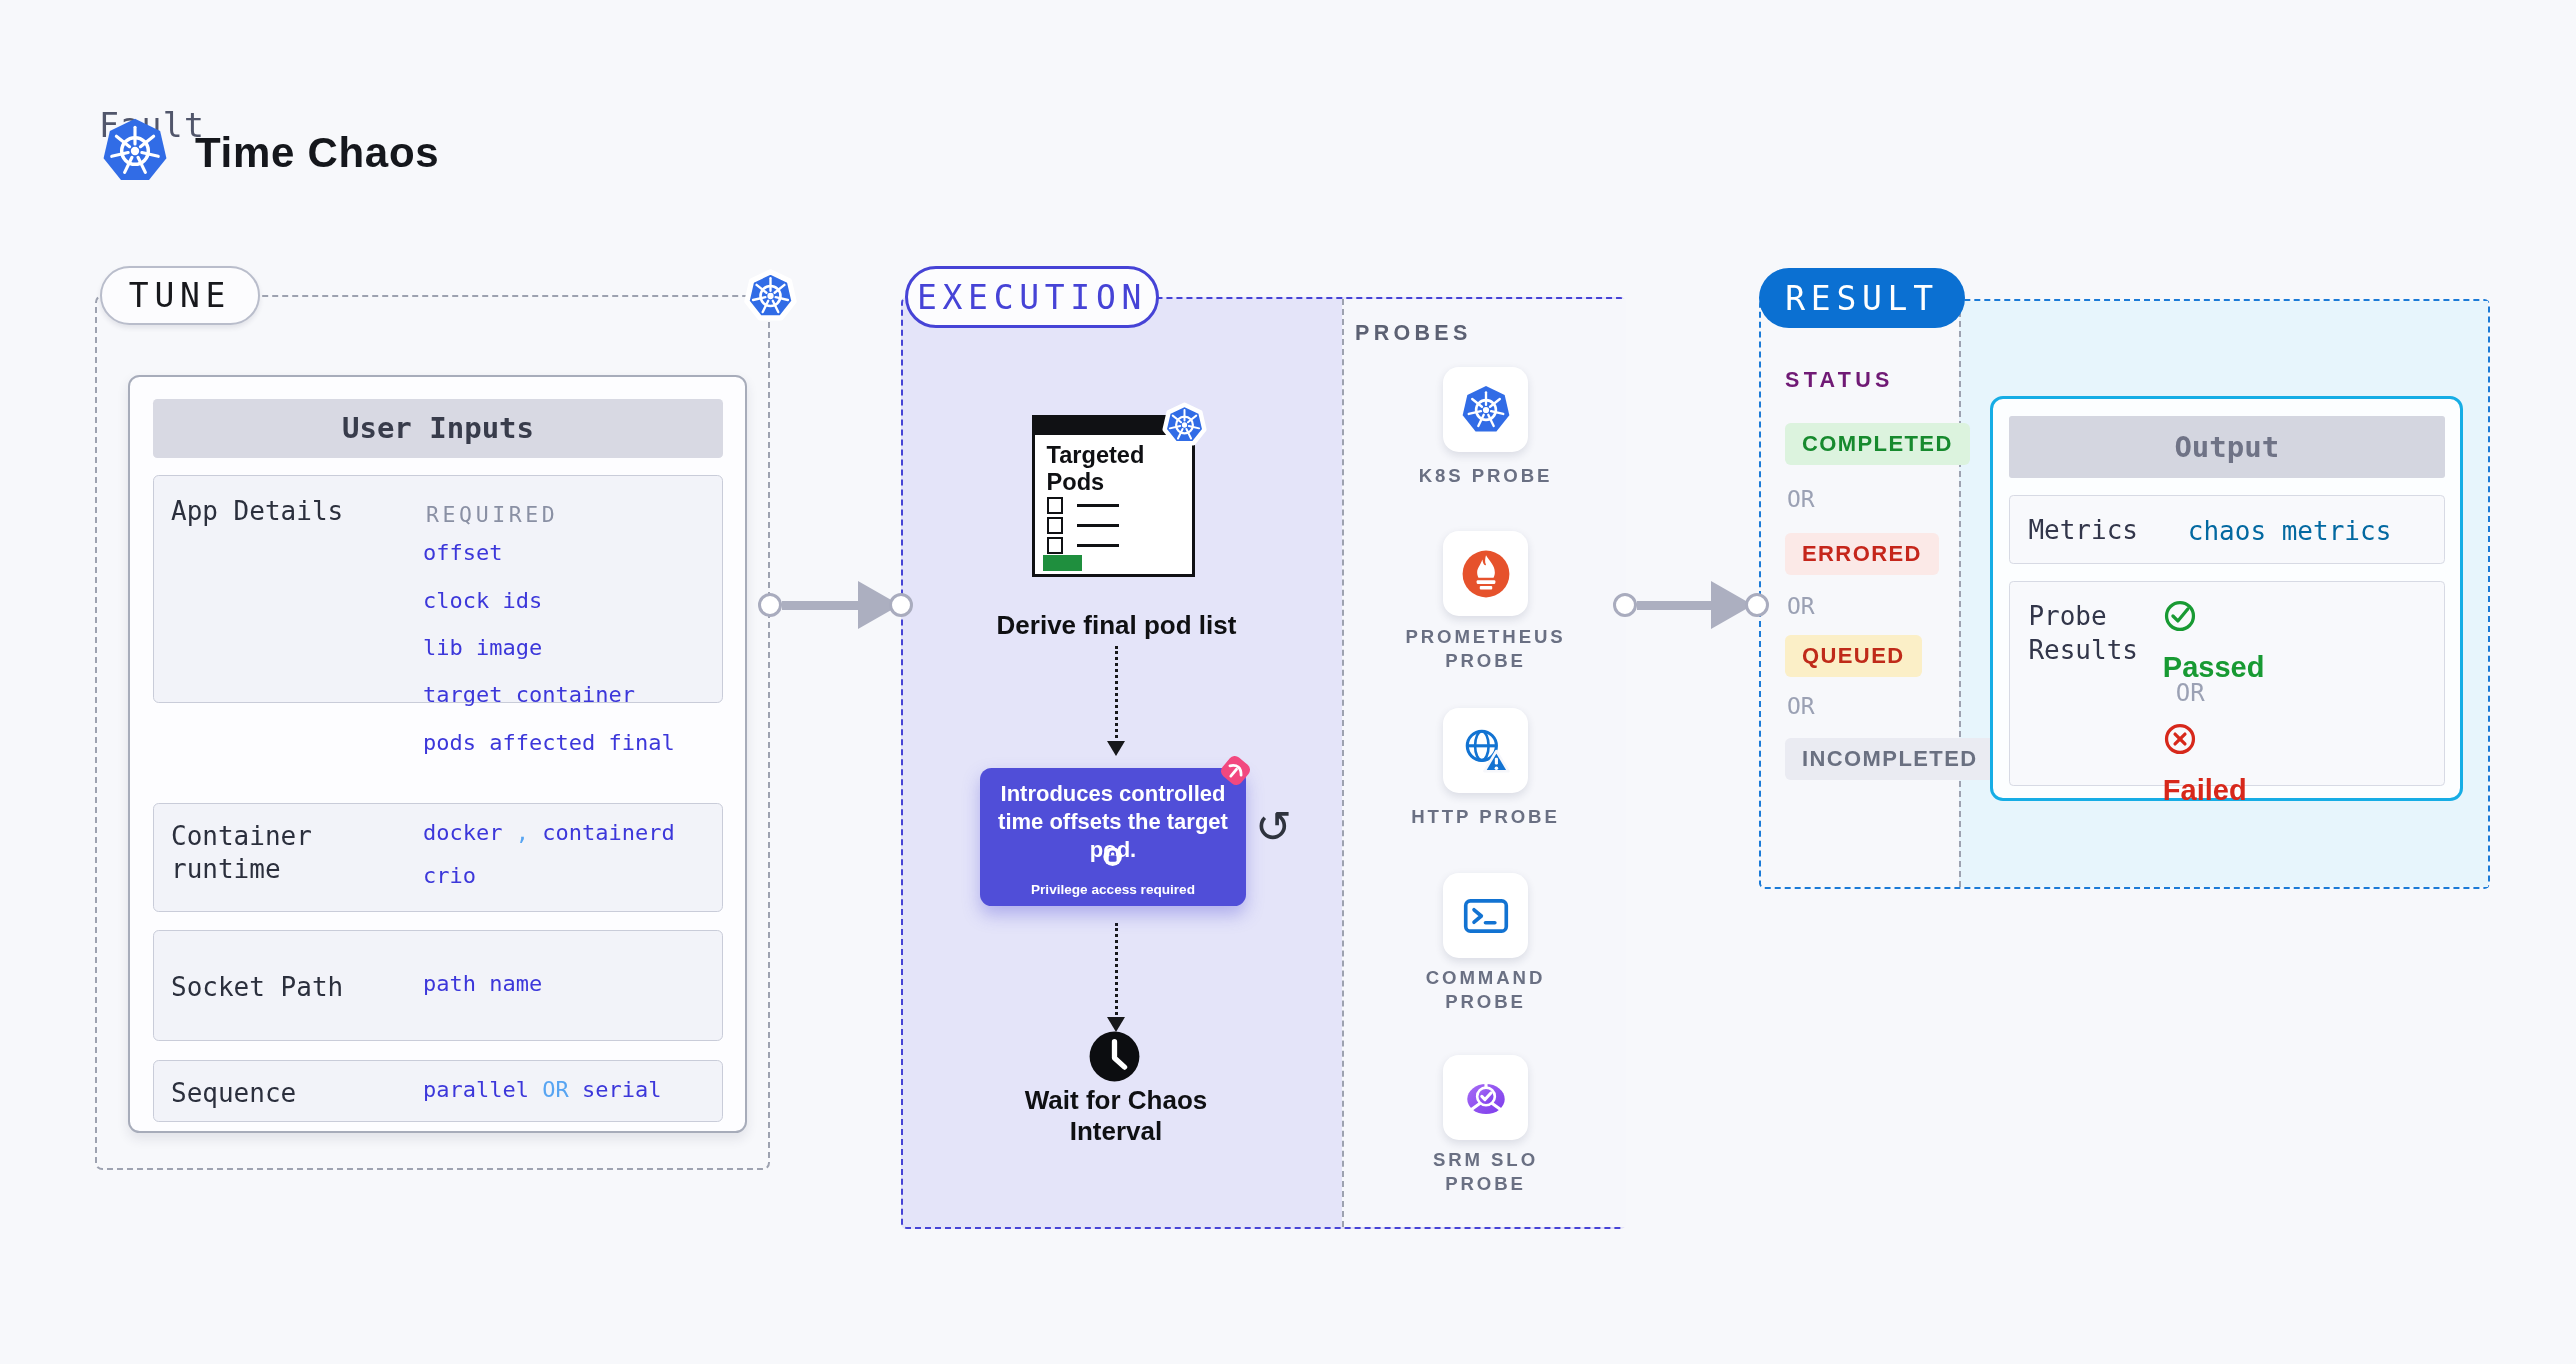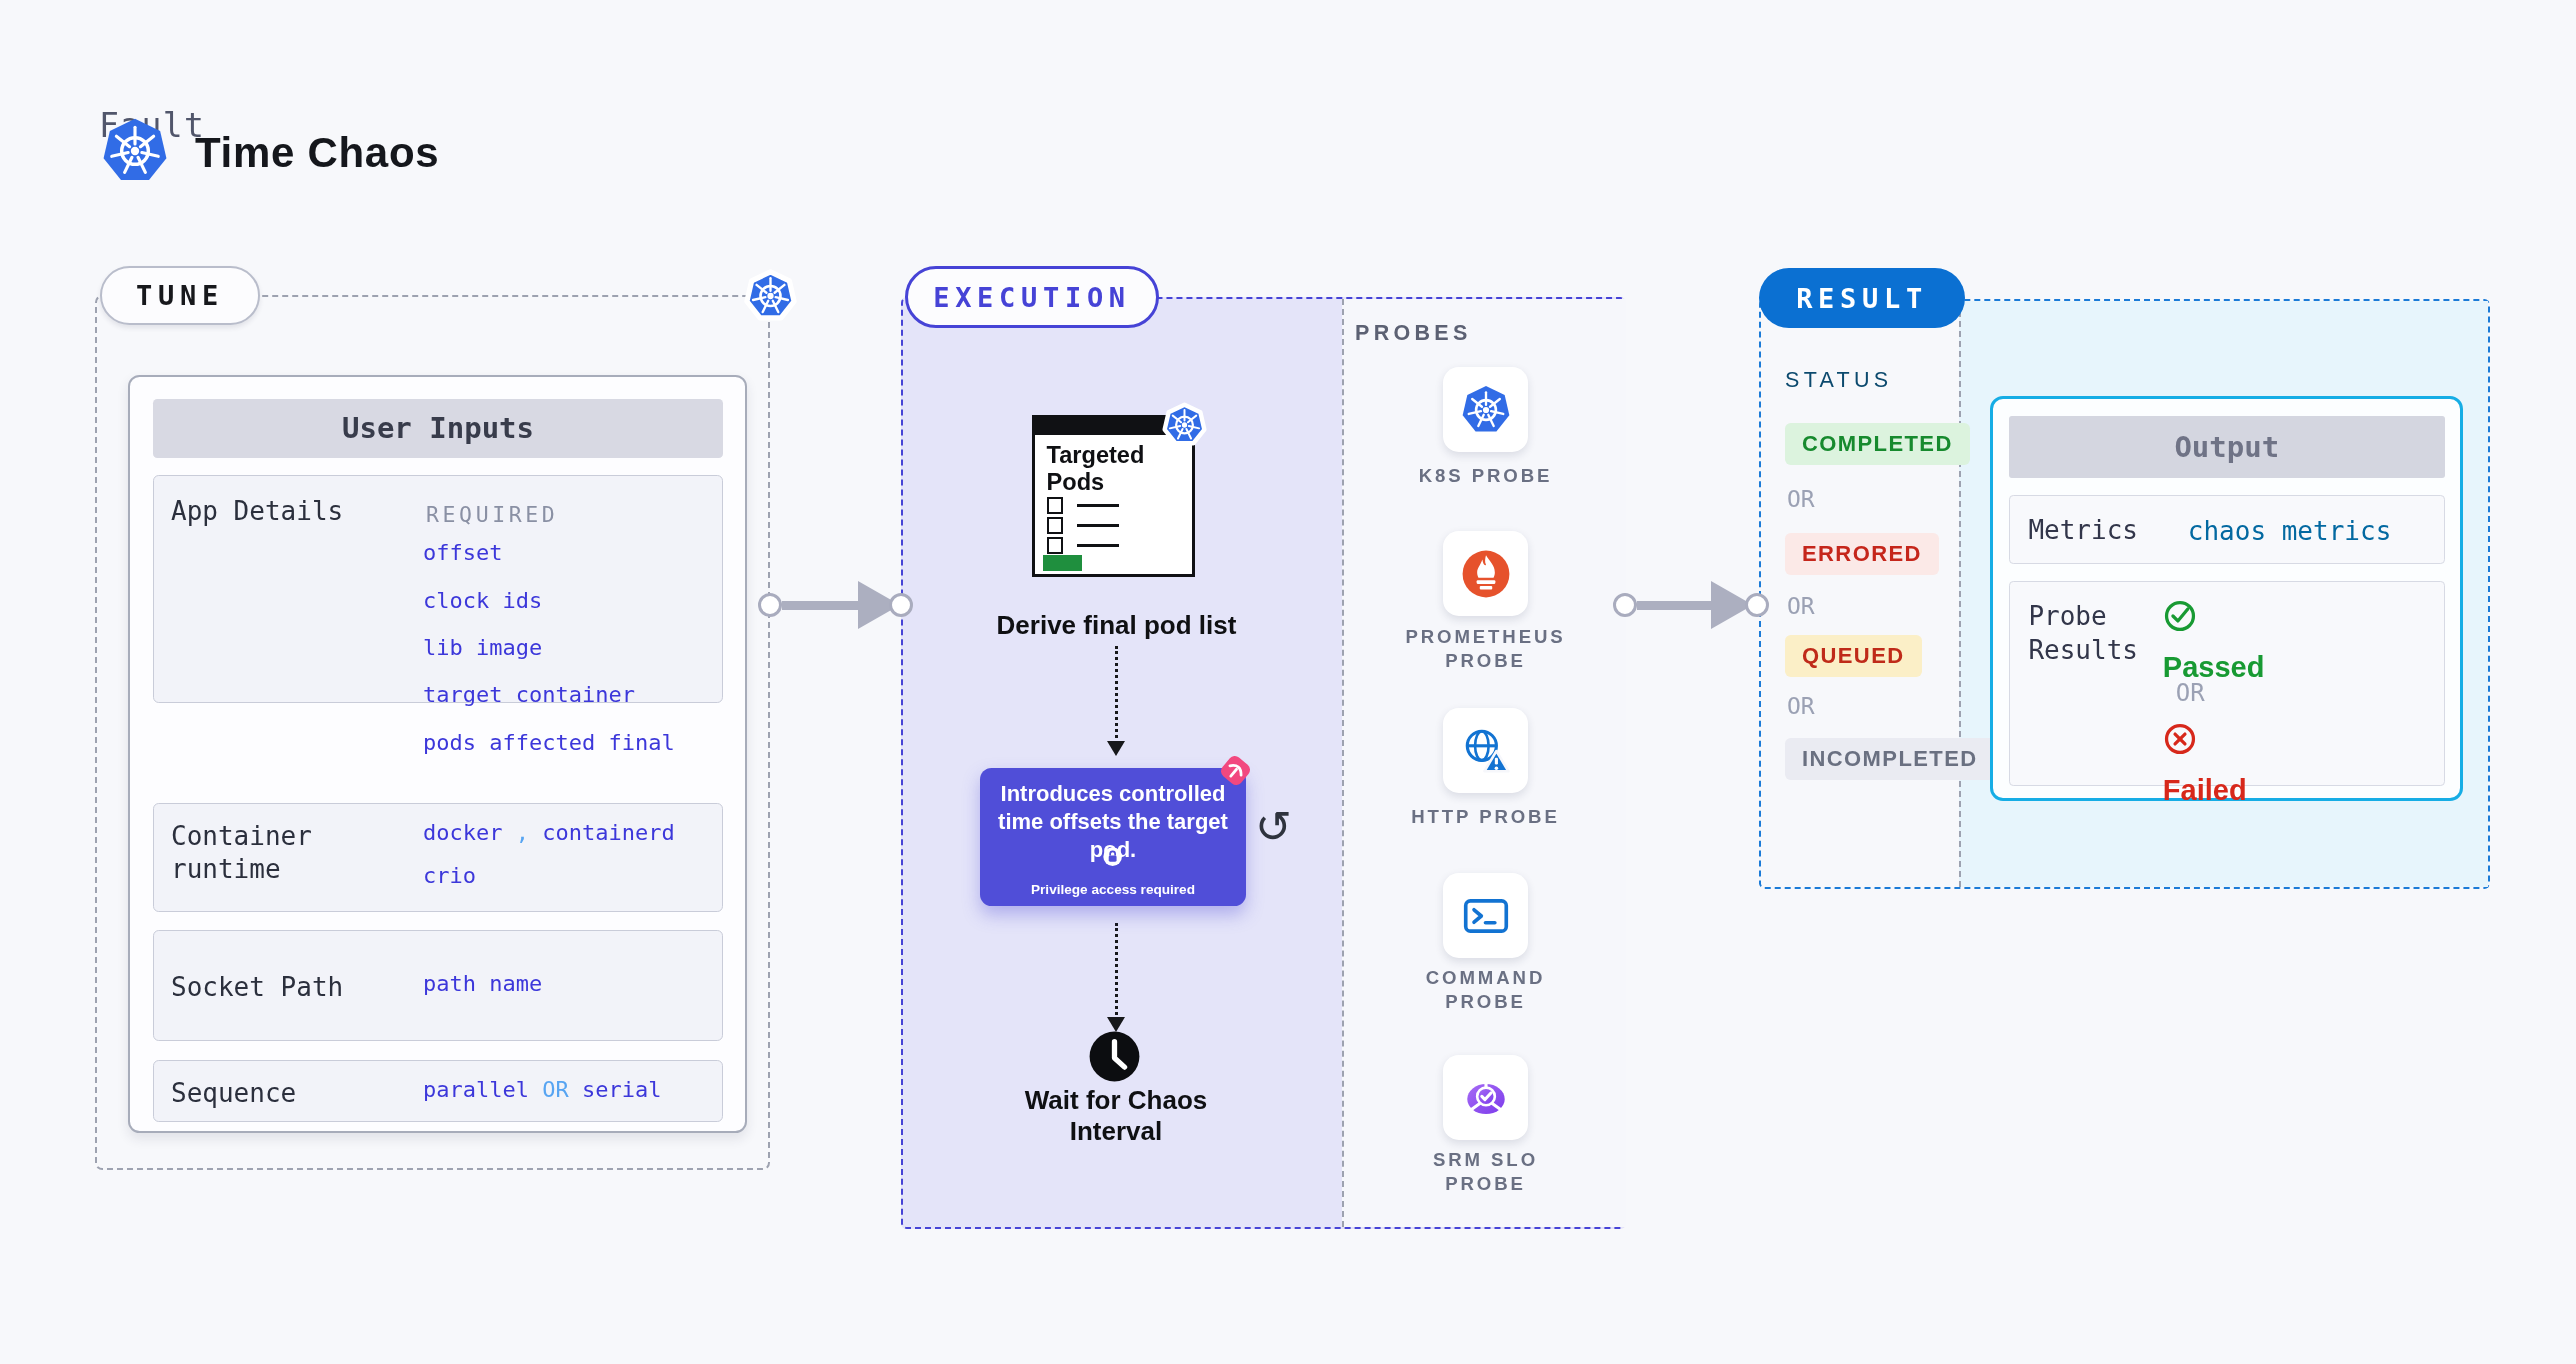--- a/index.html
+++ b/index.html
@@ -15,21 +15,21 @@
   .sans { font-family: "Liberation Sans", sans-serif; }
 
   
   .kicker { left:99px; top:106px; font-size:33px; color:#51566B; letter-spacing:1.4px; }
   .hlogo { left:100px; top:115px; width:70px; height:72px; }
   .ptitle { left:195px; top:129px; font-size:42px; font-weight:bold; color:#15171C; letter-spacing:0.7px; }
 
   
   .pill {
     display:flex; align-items:center; justify-content:center;
-    border-radius:33px; font-weight:bold; font-size:27px; letter-spacing:5.7px;
+    border-radius:33px; font-weight:normal; font-size:33px; letter-spacing:5.7px;
     z-index:5;
   }
   .pill-tune { left:100px; top:266px; width:160px; height:59px; background:#FCFCFE; border:2.9px solid #B9BDCB; color:#17181C; box-shadow:0 2.9px 5.7px rgba(40,44,70,.10); }
   .pill-exec { left:905px; top:266px; width:254px; height:62px; background:#FCFCFE; border:3.6px solid #4643D6; color:#4643D6; }
   .pill-result { left:1759px; top:268px; width:206px; height:60px; background:#0B70D2; color:#FFFFFF; }
 
   
   .tune-box { left:95px; top:295px; width:675px; height:875px; border:2.1px dashed #9DA2B0; border-radius:7.2px; }
   .exec-box { left:901px; top:297px; width:725px; height:932px; border:2.9px dashed #4643D6; border-radius:5.7px; background:#E4E4F9; }
   .probes-area { position:absolute; left:439px; top:0; bottom:0; width:284px; background:#F6F7FB; border-left:2.1px dashed #9DA2B0; }
@@ -80,21 +80,21 @@
 
   .clock { left:1088px; top:1030px; width:53px; height:53px; }
 
   
   .probes-title { left:1355px; top:321px; font-size:21.5px; font-weight:bold; letter-spacing:4.3px; color:#5C6173; }
   .probe-card { left:1443px; width:85px; height:85px; background:#FFFFFF; border-radius:15.8px; box-shadow:0 3.6px 8.6px rgba(35,40,70,.12); display:flex; align-items:center; justify-content:center; }
   .probe-card svg { width:52px; height:52px; }
   .probe-label { left:1399px; width:173px; text-align:center; font-size:18.6px; line-height:24px; font-weight:bold; letter-spacing:2.9px; color:#6A7083; font-family:"Liberation Sans", sans-serif; }
 
   
-  .status-title { left:1785px; top:368px; font-size:21.5px; font-weight:normal; letter-spacing:4.3px; color:#0c4a6e; font-family:"Liberation Sans", sans-serif; }
+  .status-title { left:1785px; top:368px; font-size:21.5px; font-weight:bold; letter-spacing:4.3px; color:#701a75; font-family:"Liberation Sans", sans-serif; }
   .sbadge { left:1785px; display:inline-block; padding:7.9px 17px; border-radius:5.7px; font-size:22px; font-weight:bold; letter-spacing:1.4px; font-family:"Liberation Sans", sans-serif; }
   .b-success { background:#DCF3DE; color:#178A2E; }
   .b-error { background:#FBE9E7; color:#C5261B; }
   .b-warning { background:#FBEFC7; color:#BF2A19; }
   .b-neutral { background:#EAEBF2; color:#6A7081; }
   .or-sep { font-size:23px; color:#9BA1B4; }
 
   .output-box { left:1990px; top:396px; width:473px; height:405px; background:#FCFEFF; border:3.6px solid #16ADE5; border-radius:13px; z-index:2; }
   .out-header { position:absolute; left:15.8px; top:17px; width:436px; height:62px; background:#D4D6E0; border-radius:2.9px; display:flex; align-items:center; justify-content:center; font-size:29px; font-weight:bold; color:#6F7386; }
   .out-row { position:absolute; left:15.8px; width:436px; background:#F8F9FC; border:1.4px solid #D7DAE4; border-radius:4.3px; }

